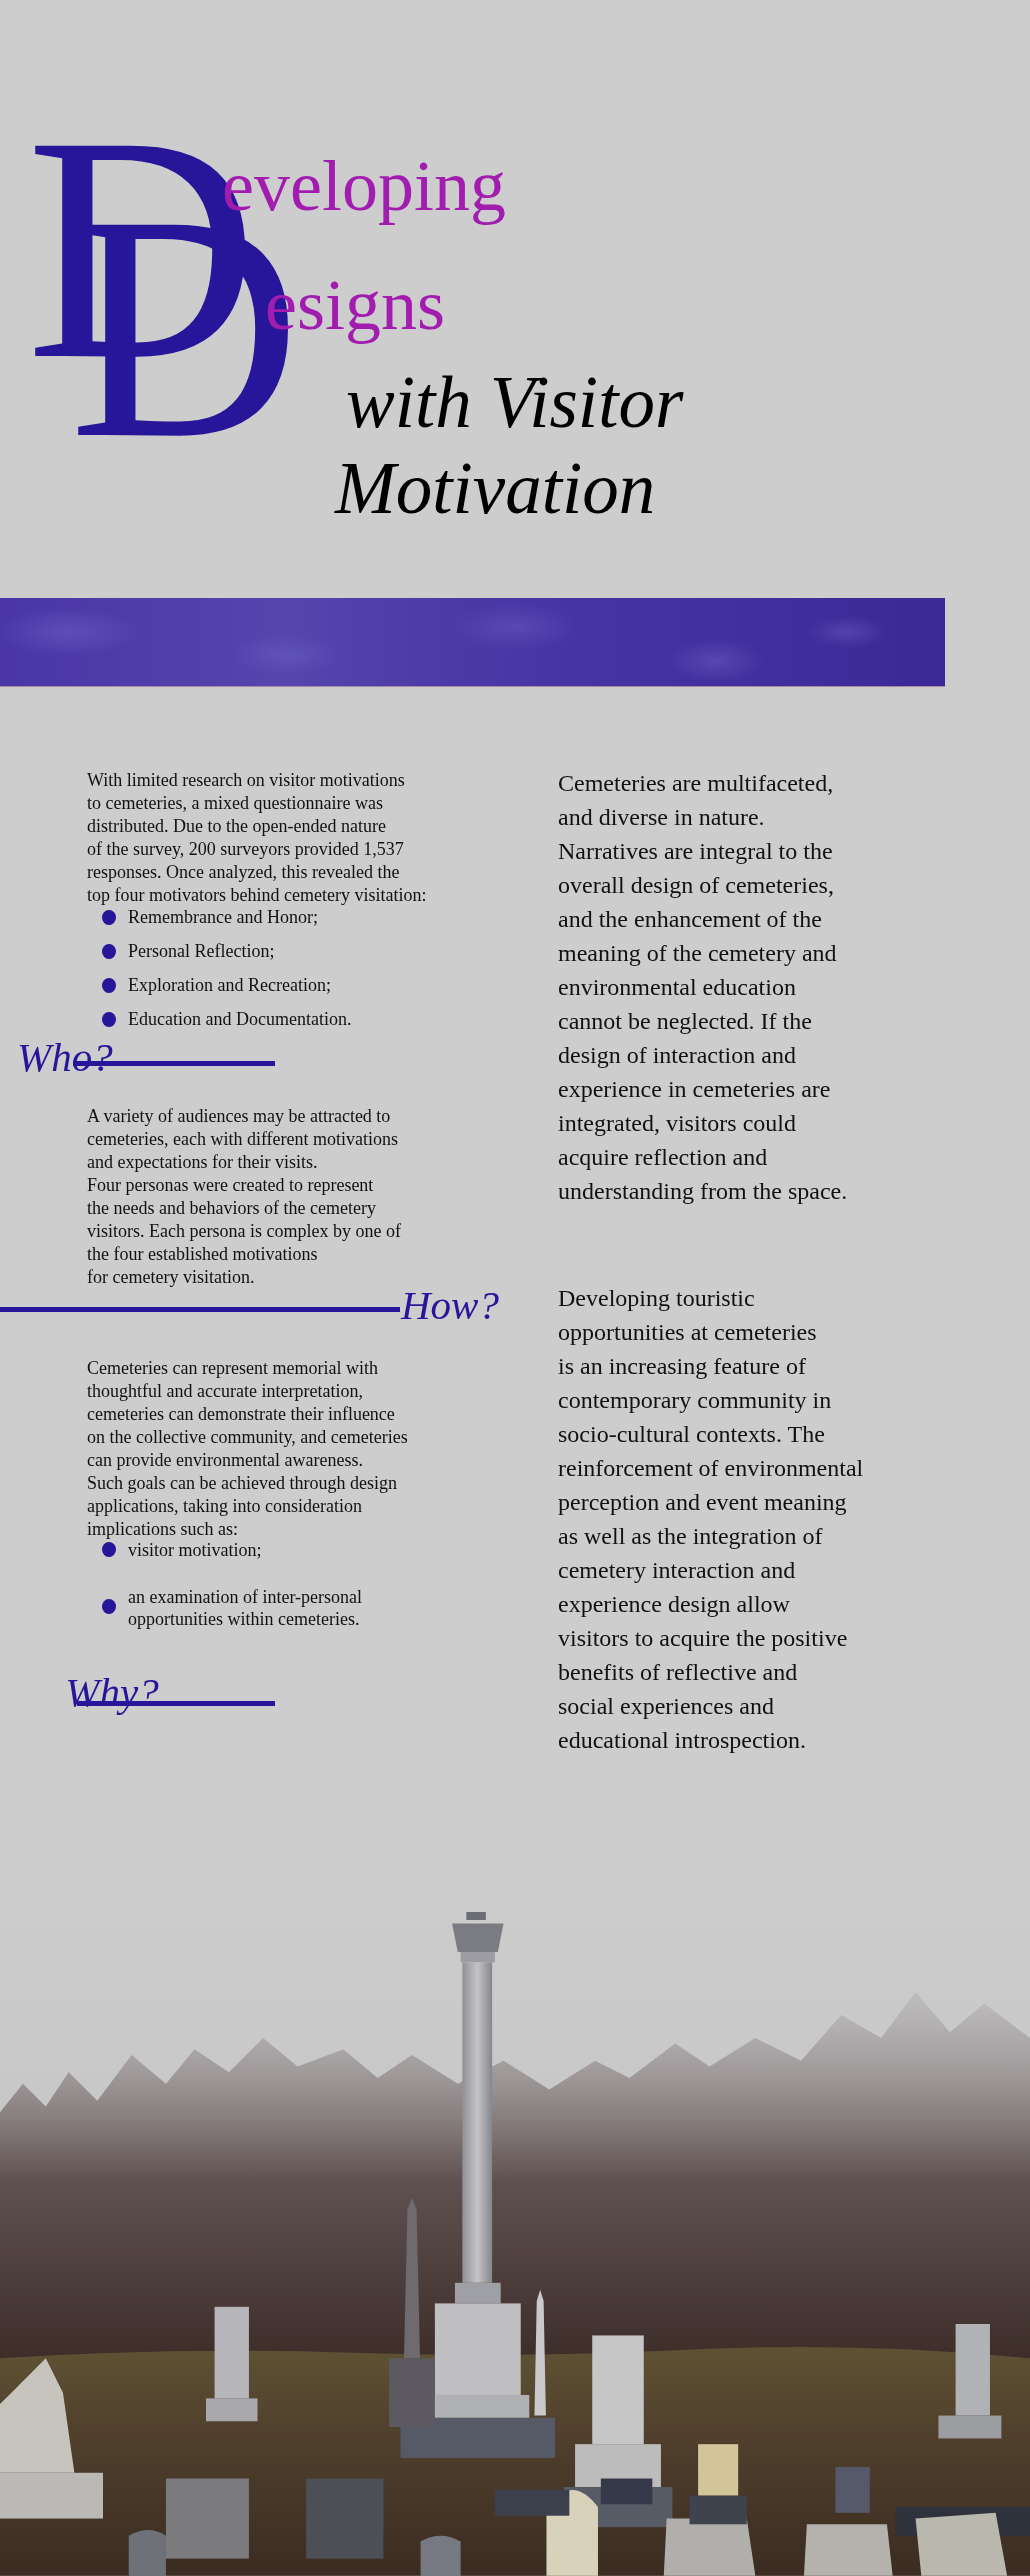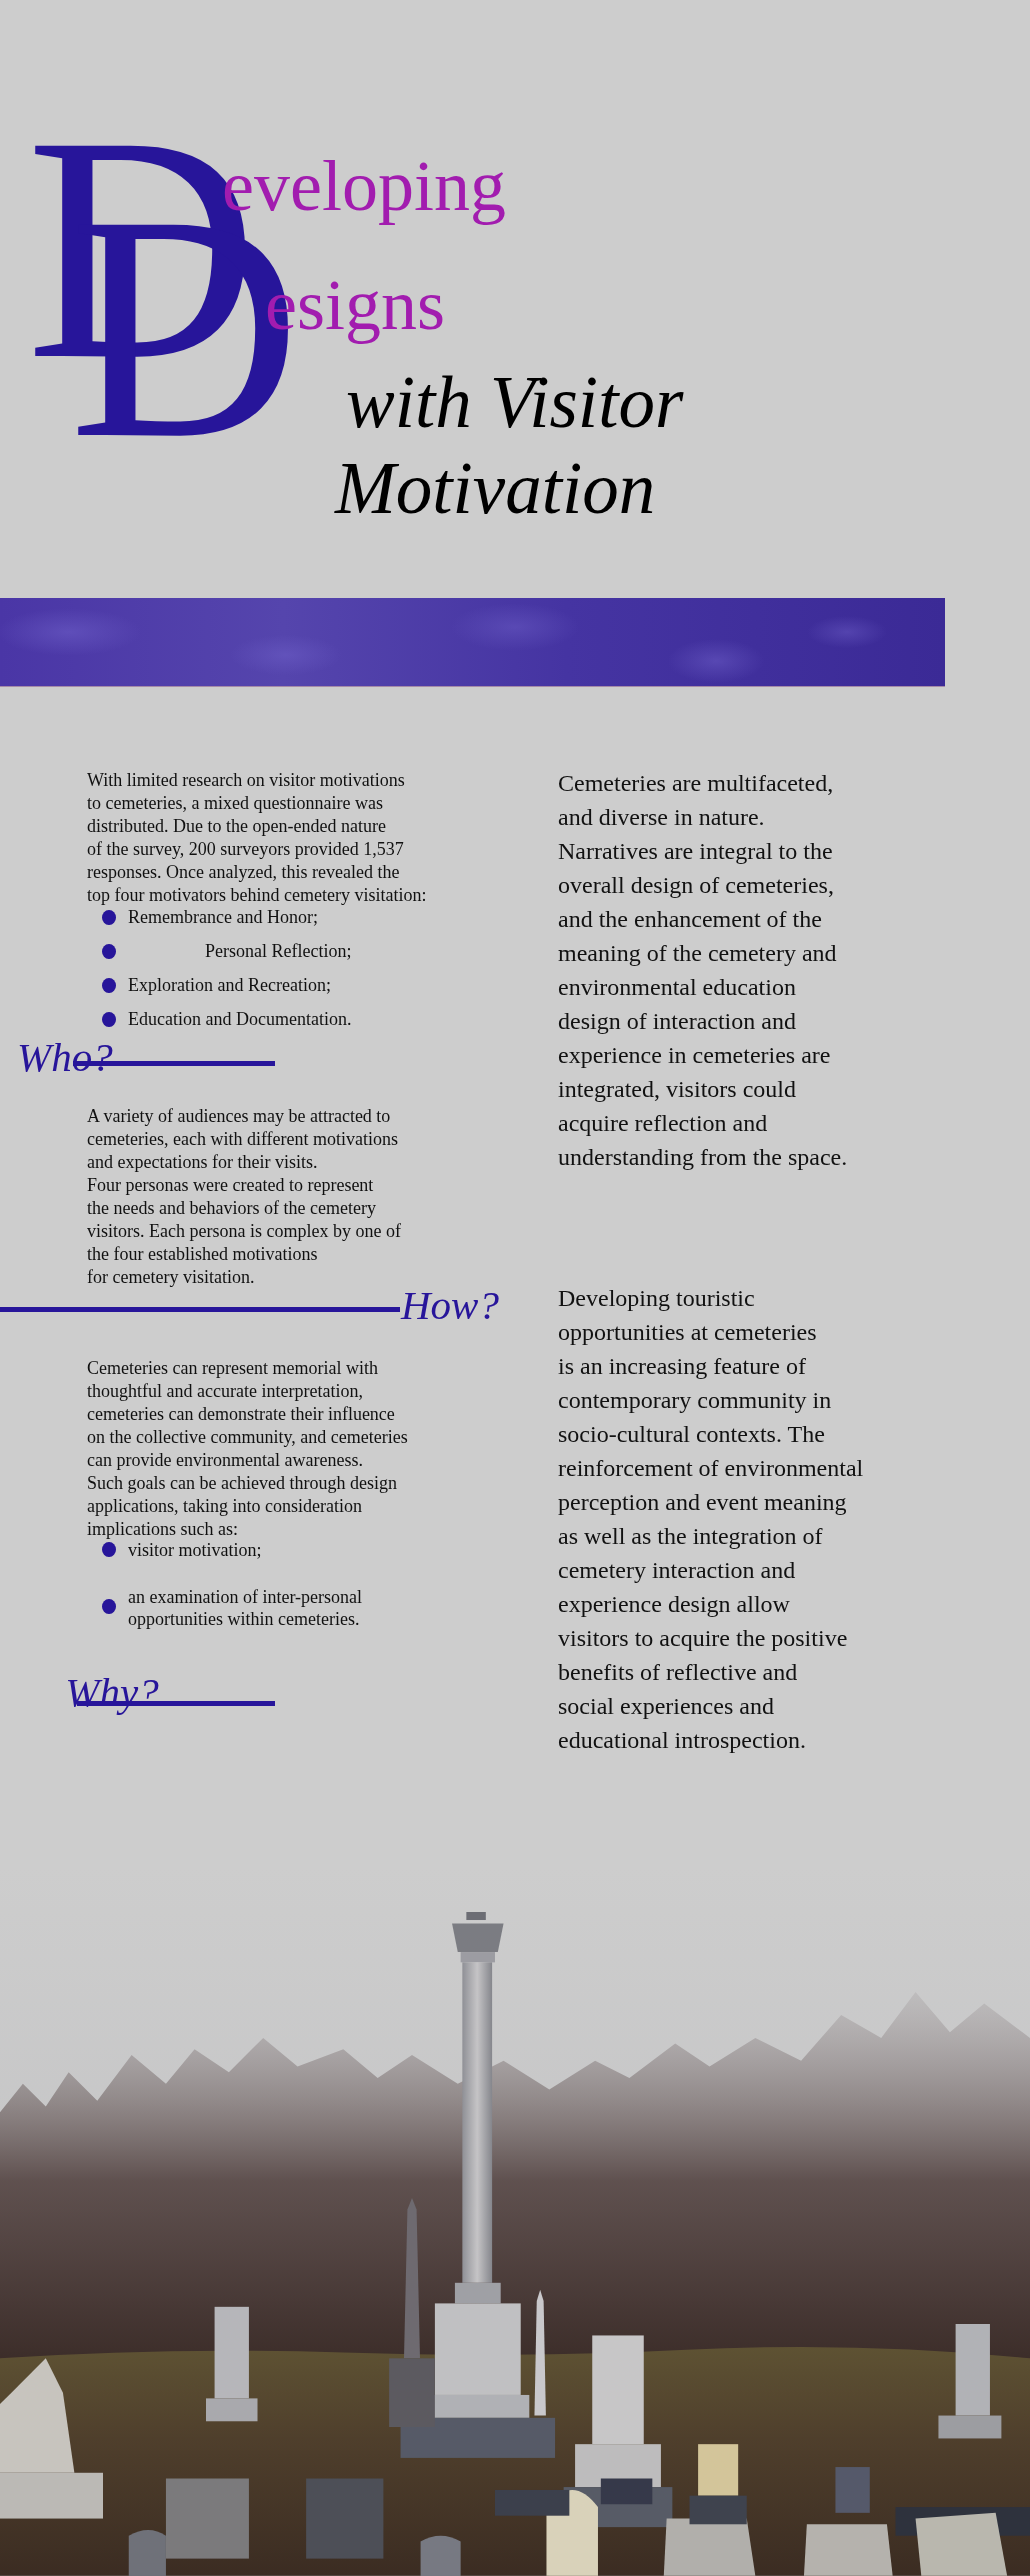--- a/index.html
+++ b/index.html
@@ -88,21 +88,21 @@
   <div>With limited research on visitor motivations</div>
   <div>to cemeteries, a mixed questionnaire was</div>
   <div>distributed. Due to the open-ended nature</div>
   <div>of the survey, 200 surveyors provided 1,537</div>
   <div>responses. Once analyzed, this revealed the</div>
   <div>top four motivators behind cemetery visitation:</div>
 </div>
 
 <ul class="bullets" style="top:907px;">
   <li style="height:34px;"><span class="dot" style="top:3.4px;"></span><span>Remembrance and Honor;</span></li>
-  <li style="height:34px;text-align:right;"><span class="dot" style="top:3.4px;"></span><span>Personal Reflection;</span></li>
+  <li style="height:34px;"><span class="dot" style="top:3.4px;"></span><span>Personal Reflection;</span></li>
   <li style="height:34px;"><span class="dot" style="top:3.4px;"></span><span>Exploration and Recreation;</span></li>
   <li style="height:34px;"><span class="dot" style="top:3.4px;"></span><span>Education and Documentation.</span></li>
 </ul>
 
 <div class="heading" style="left:17px;top:1037px;">Who?</div>
 <div class="rule" style="left:73px;top:1061px;width:202px;"></div>
 
 <div class="lcol-text" style="top:1105px;">
   <div>A variety of audiences may be attracted to</div>
   <div>cemeteries, each with different motivations</div>
@@ -141,20 +141,21 @@
 <div class="rule" style="left:77px;top:1701px;width:198px;"></div>
 
 <div class="rcol" style="top:766px;">
   <div>Cemeteries are multifaceted,</div>
   <div>and diverse in nature.</div>
   <div>Narratives are integral to the</div>
   <div>overall design of cemeteries,</div>
   <div>and the enhancement of the</div>
   <div>meaning of the cemetery and</div>
   <div>environmental education</div>
+  <div>cannot be neglected. If the</div>
   <div>design of interaction and</div>
   <div>experience in cemeteries are</div>
   <div>integrated, visitors could</div>
   <div>acquire reflection and</div>
   <div>understanding from the space.</div>
 </div>
 
 <div class="rcol" style="top:1281px;">
   <div>Developing touristic</div>
   <div>opportunities at cemeteries</div>

